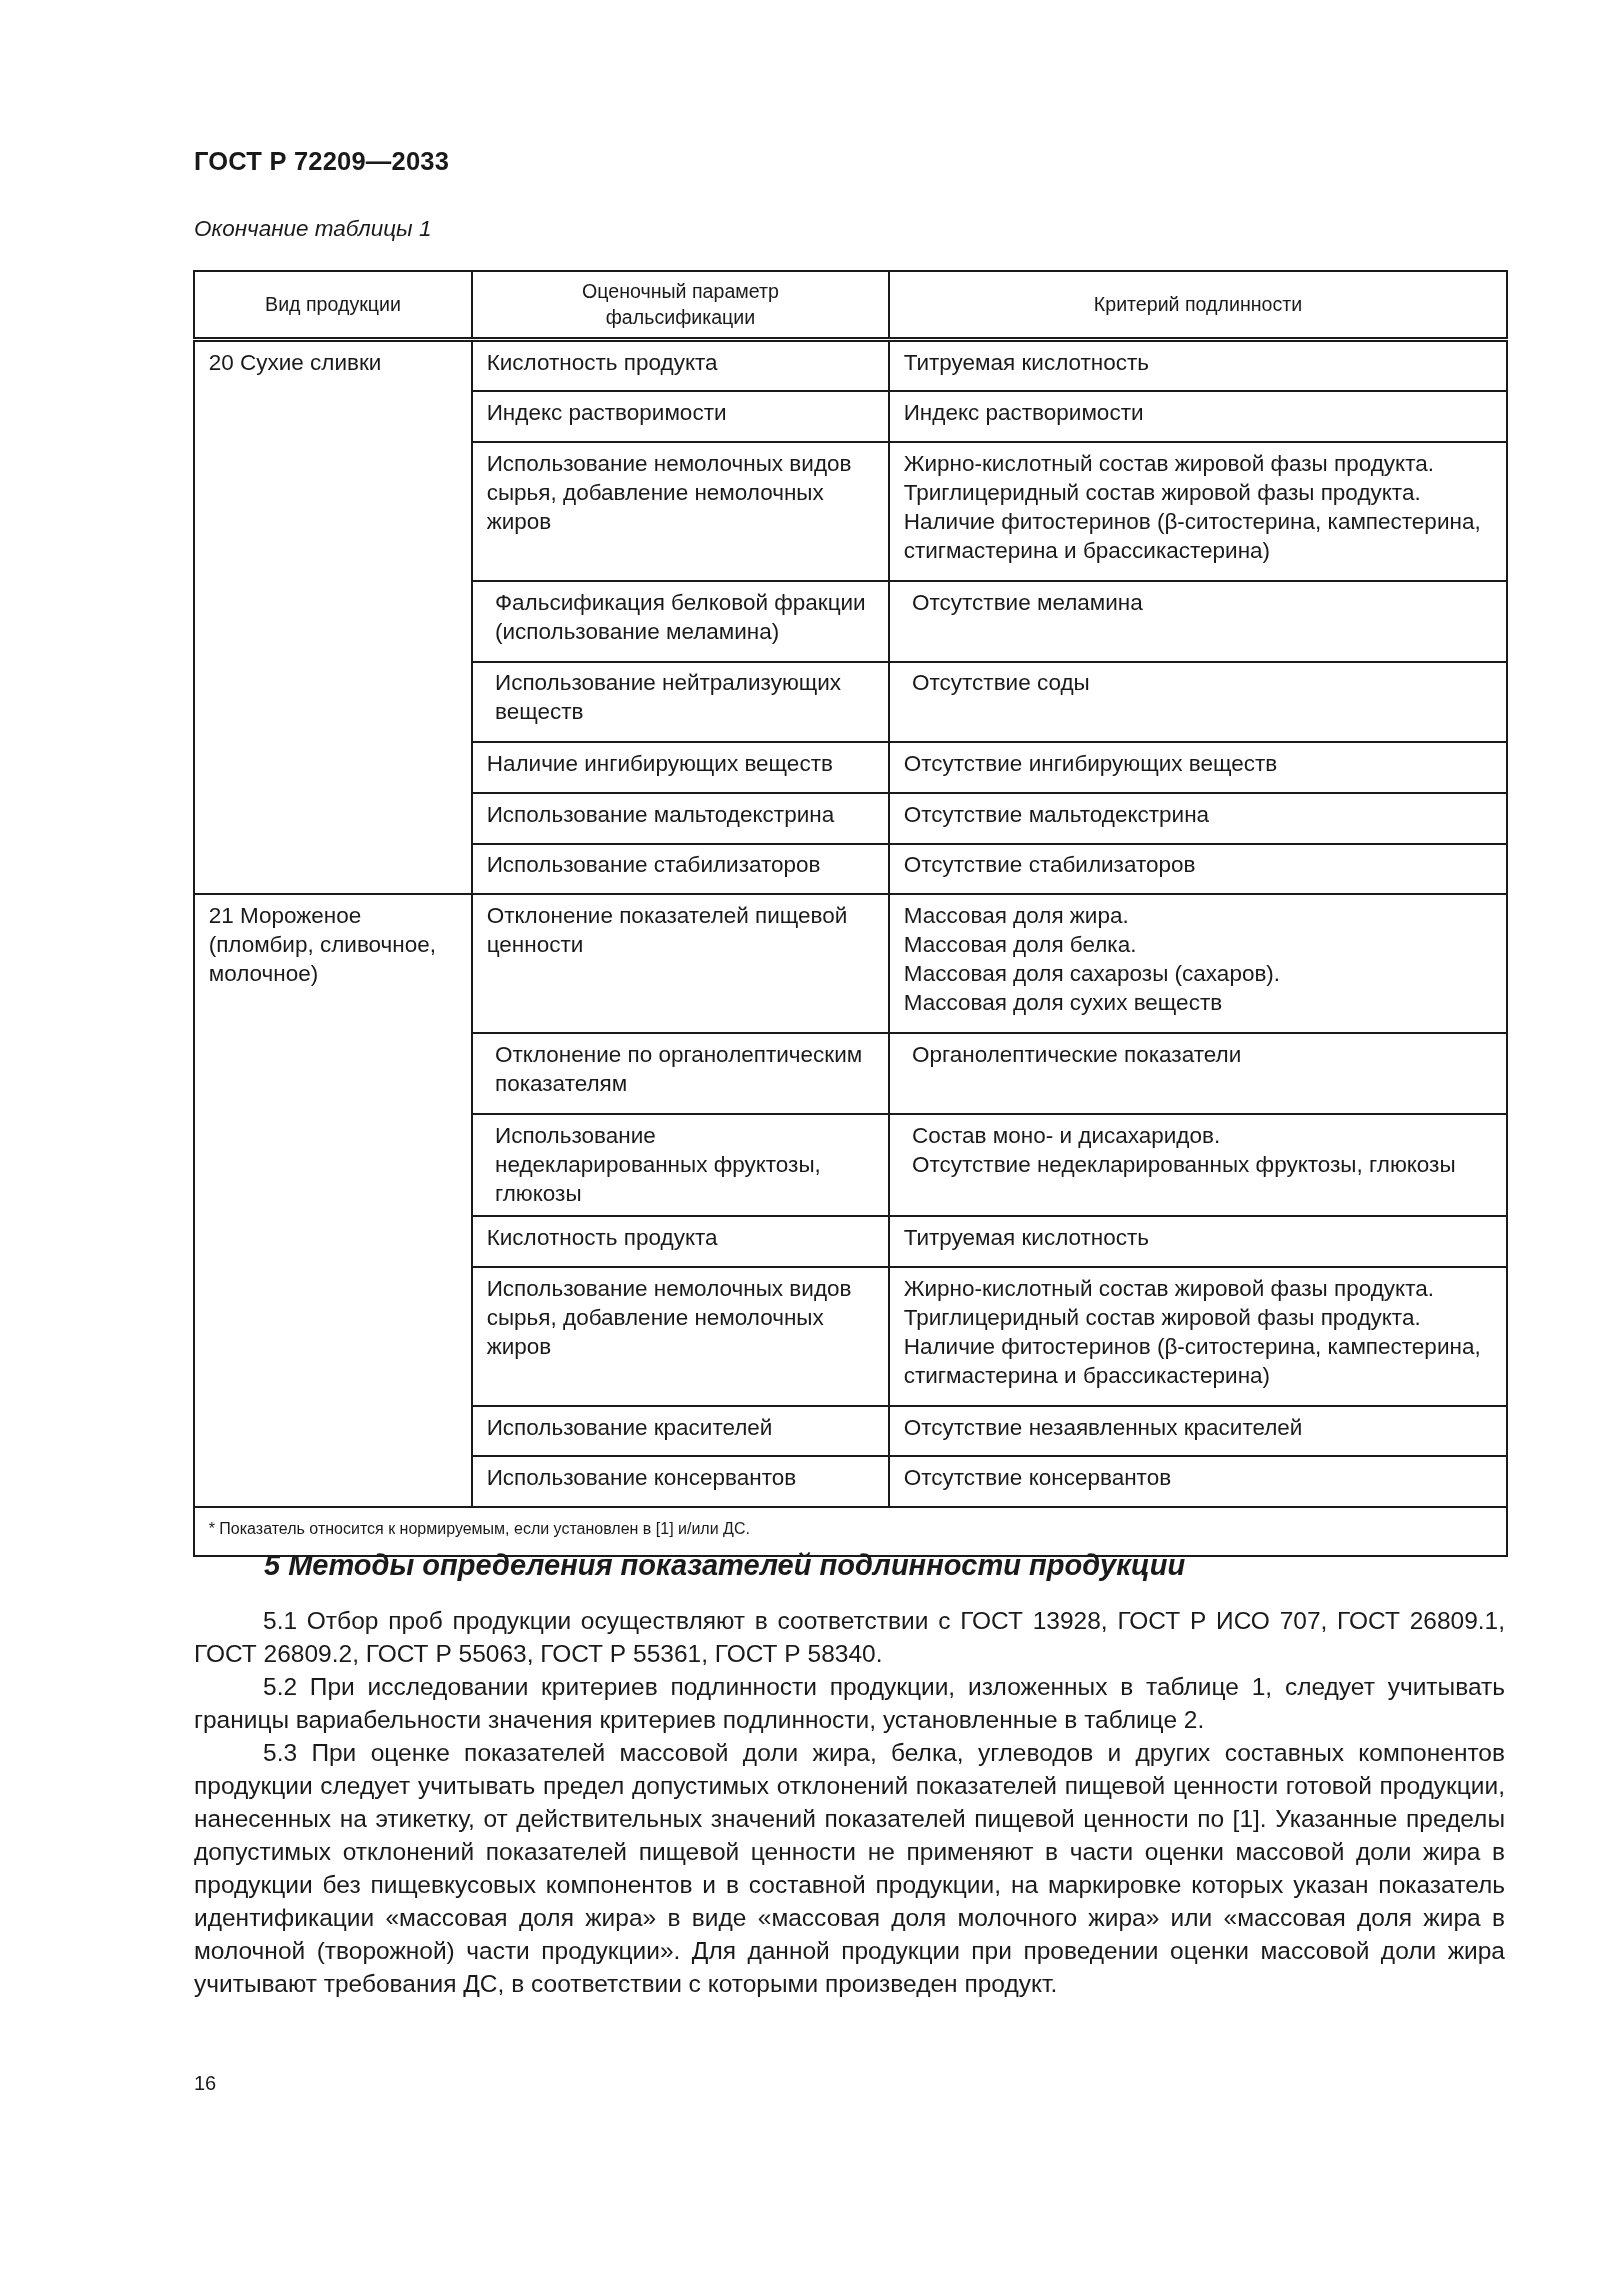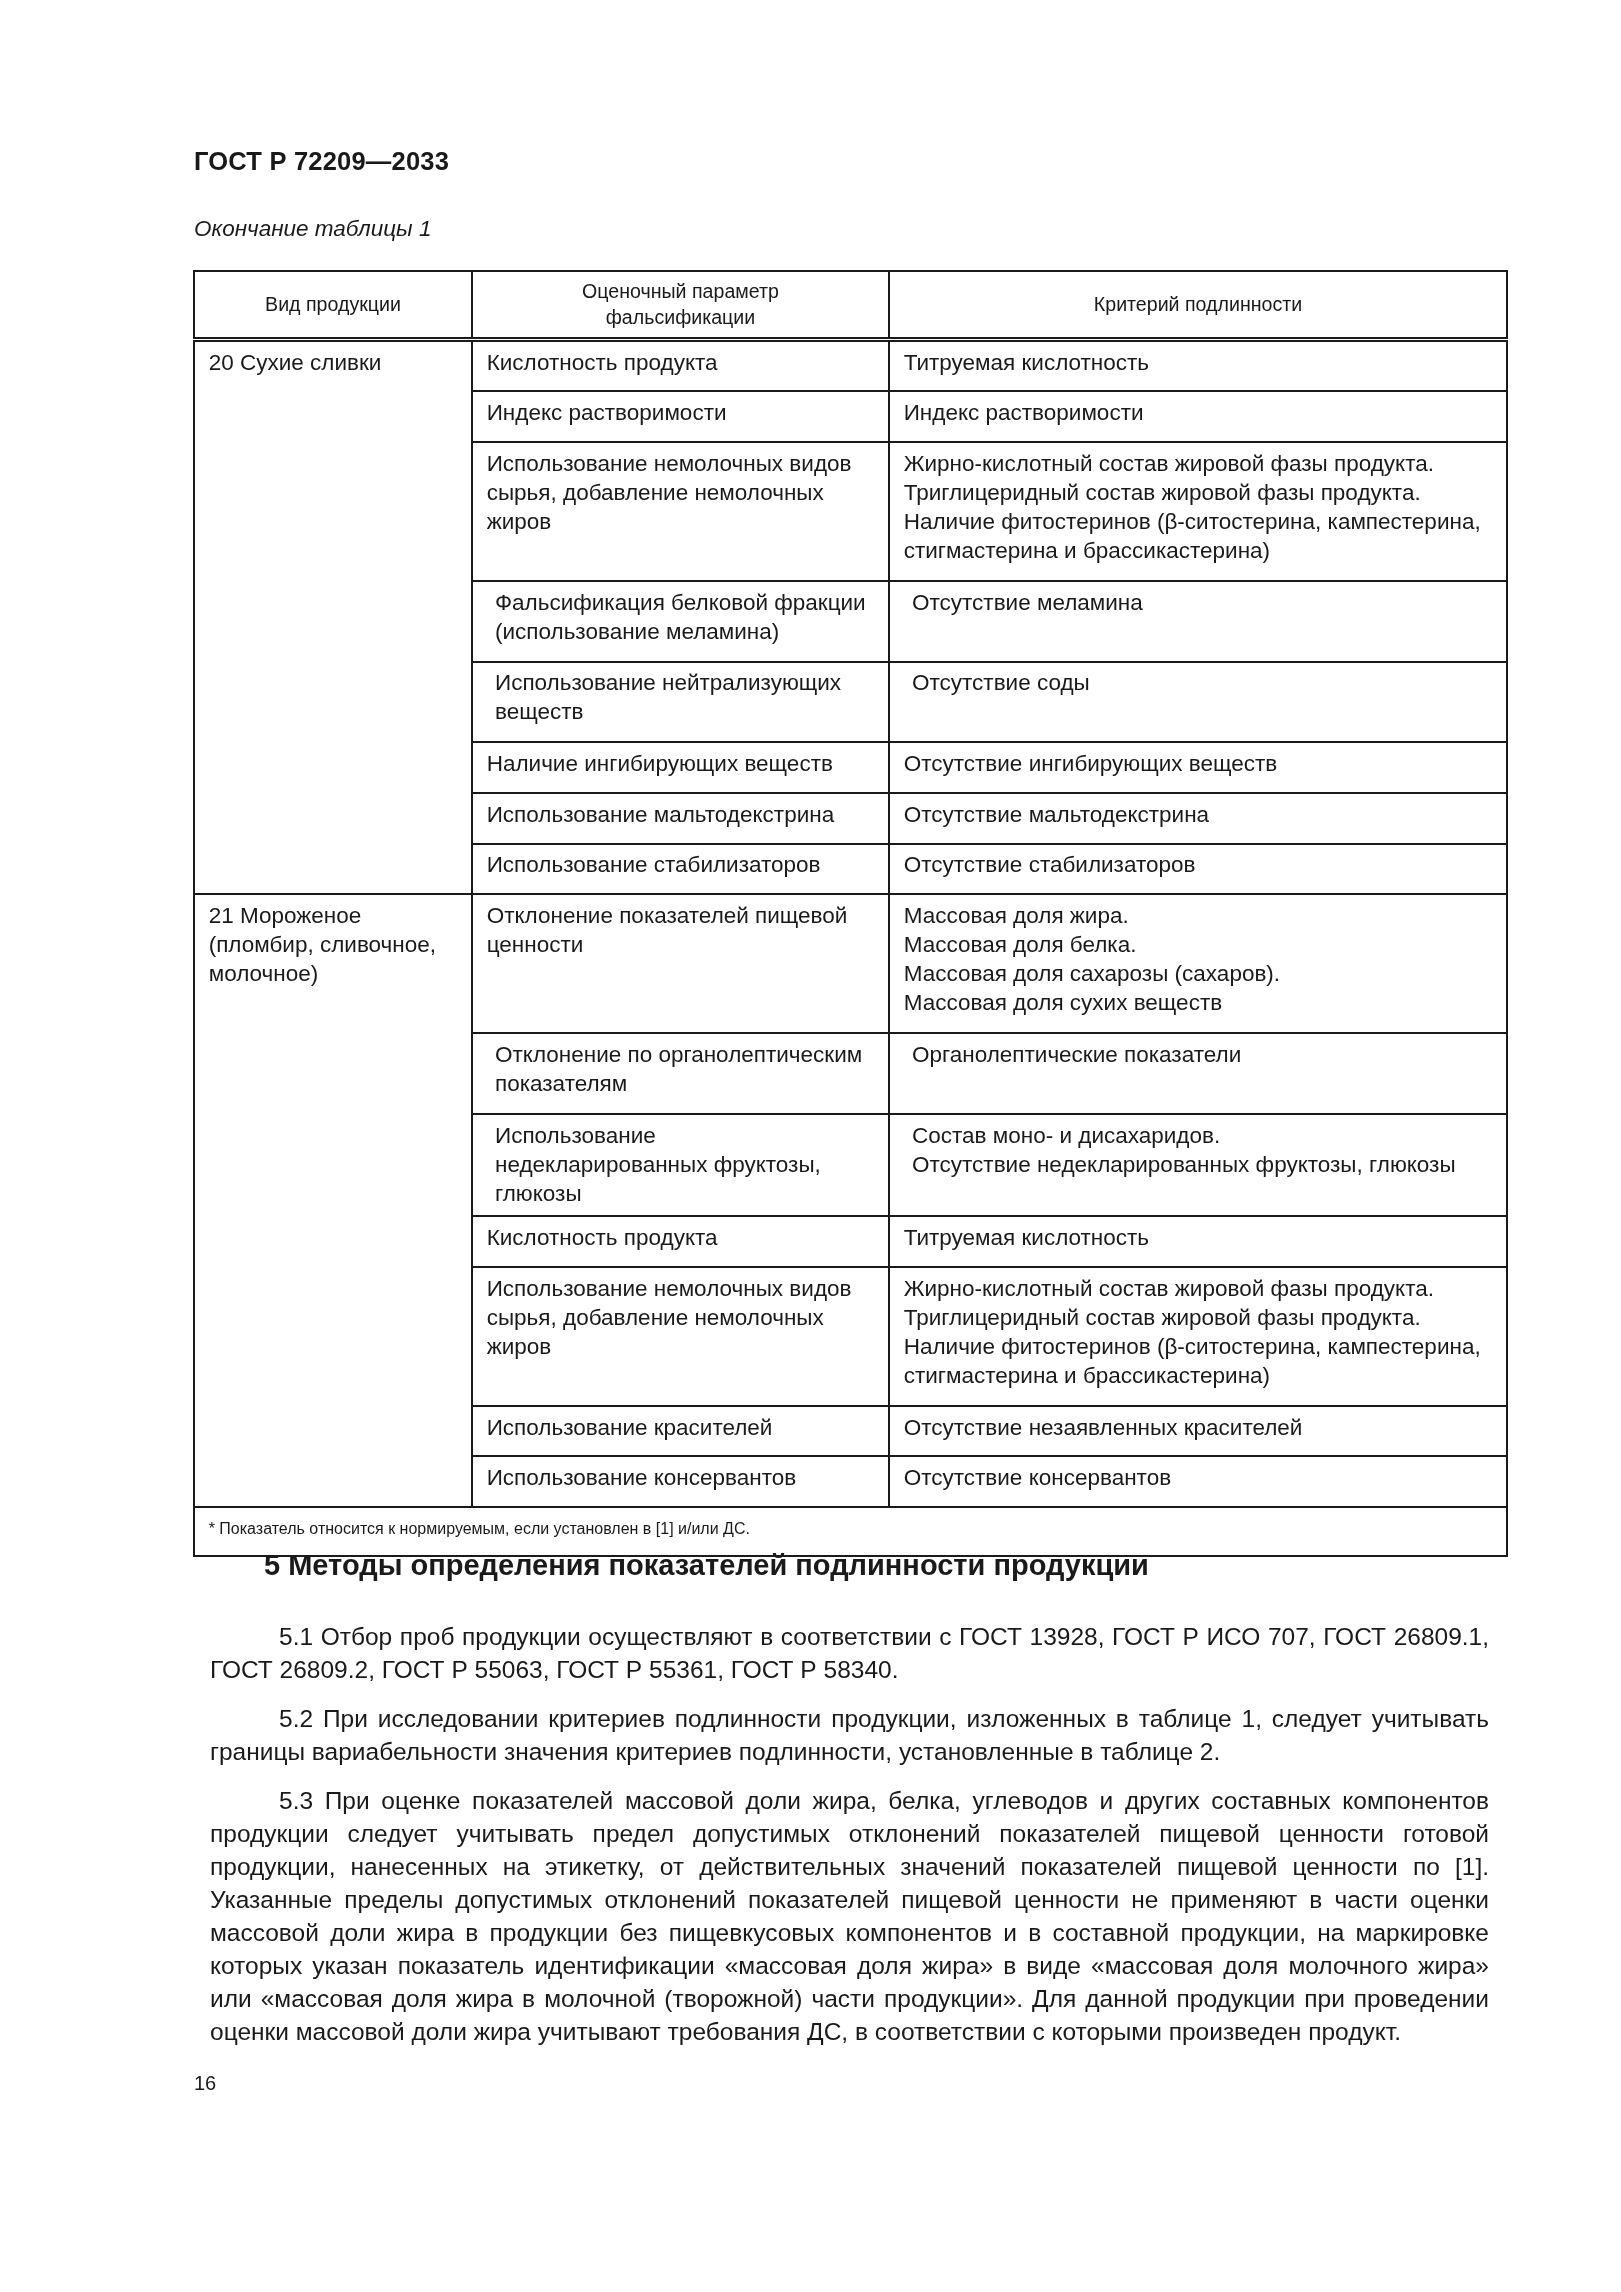--- a/index.html
+++ b/index.html
@@ -18,24 +18,24 @@
   .tbl col.c2 { width: 417px; }
   .tbl col.c3 { width: 618px; }
   .tbl td.grp { border-bottom: 2.9px solid #1a1a1a; }
   .tbl tr.r1 td { height: 35px; }
   .tbl tr.r2 td { height: 65px; padding-left: 22px; }
   .tbl tr.r4 td { height: 123px; border-radius: 21px; }
   .tbl tr.grp-end td { border-bottom: 2.9px solid #1a1a1a; }
   .tbl td.fn { height: 33px; font-size: 16px; }
   .line { display: block; }
 
-  .section-heading { position: absolute; left: 264px; top: 1549px; font-size: 29px; font-weight: bold; }
+  .section-heading { position: absolute; left: 264px; top: 1549px; font-size: 29px; font-weight: bold; font-style: italic; }
   .body-text { position: absolute; left: 194px; top: 1604px; width: 1311px; font-size: 24.5px; line-height: 33px;
                text-align: justify; }
-  .body-text p { margin: 16px; text-indent: 69px; }
+  .body-text p { margin: 0; text-indent: 69px; }
   .page-number { position: absolute; left: 194px; top: 2072px; font-size: 20px; }
 </style>
 </head>
 <body>
 
 <div class="doc-code">ГОСТ Р 72209—2033</div>
 <div class="caption">Окончание таблицы 1</div>
 
 <table class="tbl">
   <colgroup>

